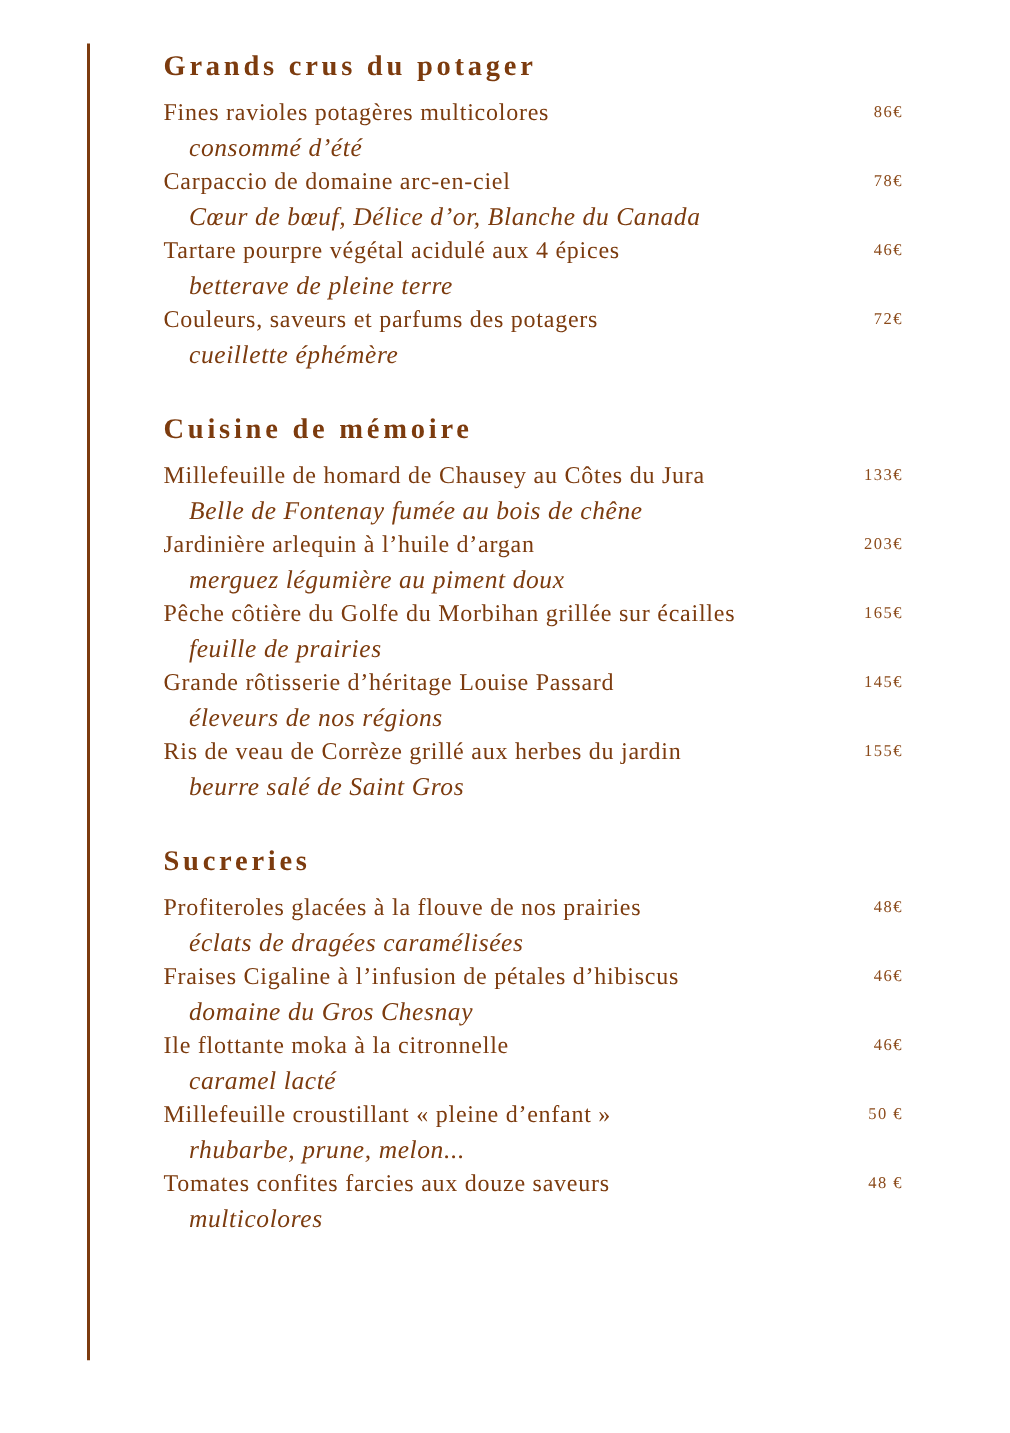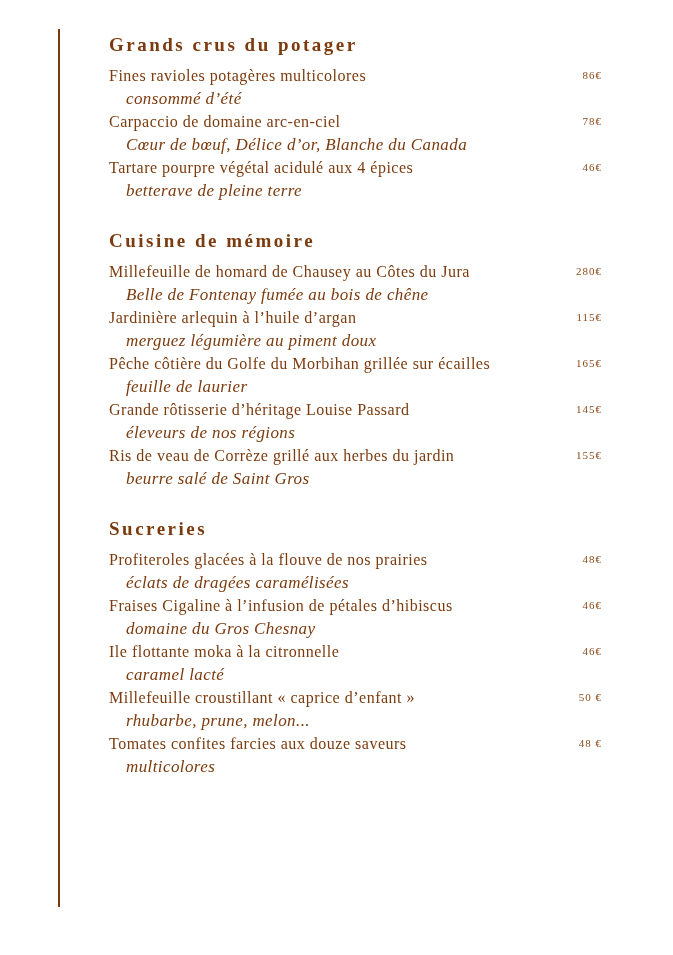--- a/index.html
+++ b/index.html
@@ -92,49 +92,56 @@
   </div>
 
   <div class="menu-item">
     <div class="item-row">
       <span class="item-name">Tartare pourpre végétal acidulé aux 4 épices</span>
       <span class="item-price">46€</span>
     </div>
     <div class="item-desc">betterave de pleine terre</div>
   </div>
 
+  <div class="menu-item">
+    <div class="item-row">
+      <span class="item-name">Couleurs, saveurs et parfums des potagers</span>
+      <span class="item-price">72€</span>
+    </div>
+    <div class="item-desc">cueillette éphémère</div>
+  </div>
 
 </div>
   </section>
 
   <section class="menu-section">
     <h2 class="section-title">Cuisine de mémoire</h2>
     <div class="section-items">
   <div class="menu-item">
     <div class="item-row">
       <span class="item-name">Millefeuille de homard de Chausey au Côtes du Jura</span>
-      <span class="item-price">280€</span>
+      <span class="item-price">133€</span>
     </div>
     <div class="item-desc">Belle de Fontenay fumée au bois de chêne</div>
   </div>
 
   <div class="menu-item">
     <div class="item-row">
       <span class="item-name">Jardinière arlequin à l’huile d’argan</span>
-      <span class="item-price">115€</span>
+      <span class="item-price">203€</span>
     </div>
     <div class="item-desc">merguez légumière au piment doux</div>
   </div>
 
   <div class="menu-item">
     <div class="item-row">
       <span class="item-name">Pêche côtière du Golfe du Morbihan grillée sur écailles</span>
       <span class="item-price">165€</span>
     </div>
-    <div class="item-desc">feuille de laurier</div>
+    <div class="item-desc">feuille de prairies</div>
   </div>
 
   <div class="menu-item">
     <div class="item-row">
       <span class="item-name">Grande rôtisserie d’héritage Louise Passard</span>
       <span class="item-price">145€</span>
     </div>
     <div class="item-desc">éleveurs de nos régions</div>
   </div>
 
@@ -170,21 +177,21 @@
   <div class="menu-item">
     <div class="item-row">
       <span class="item-name">Ile flottante moka à la citronnelle</span>
       <span class="item-price">46€</span>
     </div>
     <div class="item-desc">caramel lacté</div>
   </div>
 
   <div class="menu-item">
     <div class="item-row">
-      <span class="item-name">Millefeuille croustillant « caprice d’enfant »</span>
+      <span class="item-name">Millefeuille croustillant « pleine d’enfant »</span>
       <span class="item-price">50 €</span>
     </div>
     <div class="item-desc">rhubarbe, prune, melon...</div>
   </div>
 
   <div class="menu-item">
     <div class="item-row">
       <span class="item-name">Tomates confites farcies aux douze saveurs</span>
       <span class="item-price">48 €</span>
     </div>

